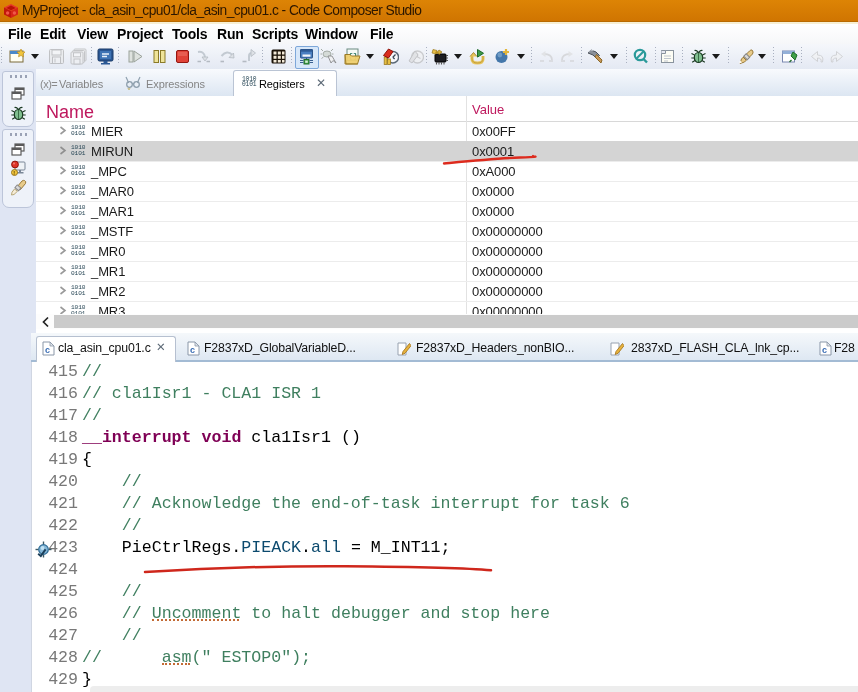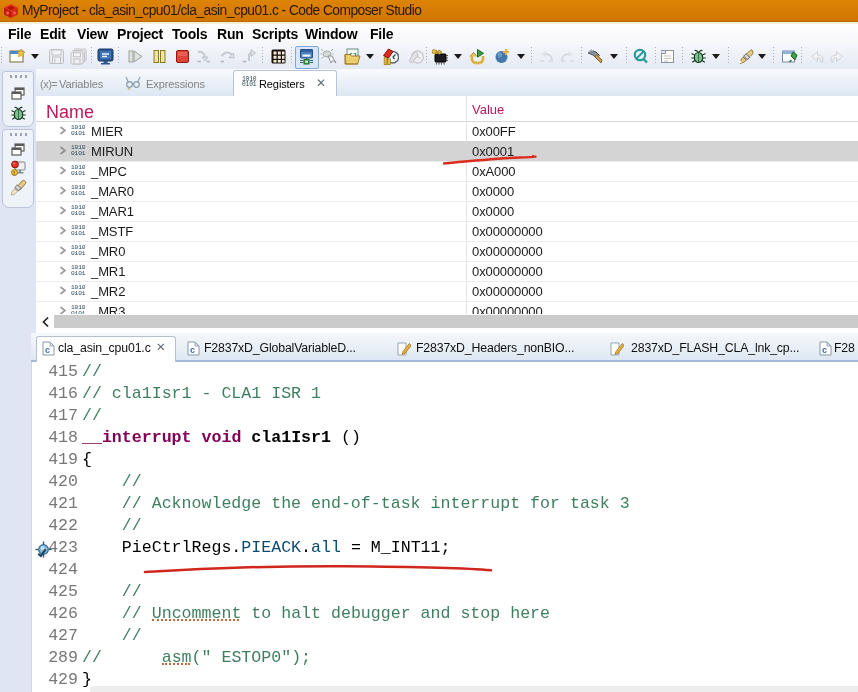--- a/index.html
+++ b/index.html
@@ -44,21 +44,21 @@
 #edtabline{left:31px;top:360px;width:827px;height:2px;background:#a3bbd4;}
 #edtabactive{left:36px;top:336px;width:138px;height:25px;background:#fff;border:1px solid #b6c0d0;border-bottom:none;border-radius:3px 3px 0 0;}
 .edtabtxt{position:absolute;top:5px;font-size:12.3px;letter-spacing:-0.15px;color:#111;}
 #codearea{left:31px;top:362px;width:827px;height:330px;background:#fff;}
 #gutterline{left:31px;top:362px;width:1px;height:330px;background:#d0d6e2;}
 .ln{position:absolute;left:31px;width:47px;text-align:right;font-family:"Liberation Mono",monospace;font-size:16.6px;color:#787878;}
 .cl{position:absolute;left:82px;font-family:"Liberation Mono",monospace;font-size:16.6px;color:#000;white-space:pre;}
 .cmt{color:#3f7f5f;}
 .kw{color:#7f0055;font-weight:bold;}
 .fld{color:#0c4a6e;}
-.bold{font-weight:bold;}
+.bold{font-weight:normal;}
 .sq{position:relative;}
 .sq::after{content:"";position:absolute;left:0;right:2px;bottom:2px;height:0;border-bottom:2px dotted #c26b35;}
 #botsb{left:90px;top:686px;width:768px;height:6px;background:#ededed;border-radius:4px 0 0 0;}
 </style>
 </head>
 <body>
 <div id="titlebar" class="abs"></div>
 <div id="titleline" class="abs"></div>
 <div id="creamline" class="abs"></div>
 <svg class="abs" style="left:3px;top:3px" width="16" height="16" viewBox="0 0 16 16">
@@ -469,33 +469,33 @@
     <div class="cl cmt" style="top:384px">// cla1Isr1 - CLA1 ISR 1</div>
   <div class="ln" style="top:406px">417</div>
     <div class="cl cmt" style="top:406px">//</div>
   <div class="ln" style="top:428px">418</div>
     <div class="cl" style="top:428px"><span class="kw">__interrupt</span> <span class="kw">void</span> <span class="bold">cla1Isr1</span> ()</div>
   <div class="ln" style="top:450px">419</div>
     <div class="cl" style="top:450px">{</div>
   <div class="ln" style="top:472px">420</div>
     <div class="cl cmt" style="top:472px">    //</div>
   <div class="ln" style="top:494px">421</div>
-    <div class="cl cmt" style="top:494px">    // Acknowledge the end-of-task interrupt for task 3</div>
+    <div class="cl cmt" style="top:494px">    // Acknowledge the end-of-task interrupt for task 6</div>
   <div class="ln" style="top:516px">422</div>
     <div class="cl cmt" style="top:516px">    //</div>
   <div class="ln" style="top:538px">423</div>
     <div class="cl" style="top:538px">    PieCtrlRegs.<span class="fld">PIEACK</span>.<span class="fld">all</span> = M_INT11;</div>
   <div class="ln" style="top:560px">424</div>
   <div class="ln" style="top:582px">425</div>
     <div class="cl cmt" style="top:582px">    //</div>
   <div class="ln" style="top:604px">426</div>
     <div class="cl cmt" style="top:604px">    // <span class="sq">Uncomment</span> to halt debugger and stop here</div>
   <div class="ln" style="top:626px">427</div>
     <div class="cl cmt" style="top:626px">    //</div>
-  <div class="ln" style="top:648px">289</div>
+  <div class="ln" style="top:648px">428</div>
     <div class="cl cmt" style="top:648px">//      <span class="sq">asm</span>(" ESTOP0");</div>
   <div class="ln" style="top:670px">429</div>
     <div class="cl" style="top:670px">}</div>
 </div>
 <svg class="abs" style="left:35px;top:541px" width="17" height="17" viewBox="0 0 17 17">
   <line x1="8.5" y1="0.5" x2="8.5" y2="3.5" stroke="#3d5a66" stroke-width="1.4"></line>
   <line x1="8.5" y1="13.5" x2="8.5" y2="16.5" stroke="#3d5a66" stroke-width="1.4"></line>
   <line x1="0.5" y1="8.5" x2="3.5" y2="8.5" stroke="#3d5a66" stroke-width="1.4"></line>
   <line x1="13.5" y1="8.5" x2="16.5" y2="8.5" stroke="#3d5a66" stroke-width="1.4"></line>
   <circle cx="8.5" cy="8.5" r="4.8" fill="#85b8d9" stroke="#2e6a94" stroke-width="1.2"></circle>

